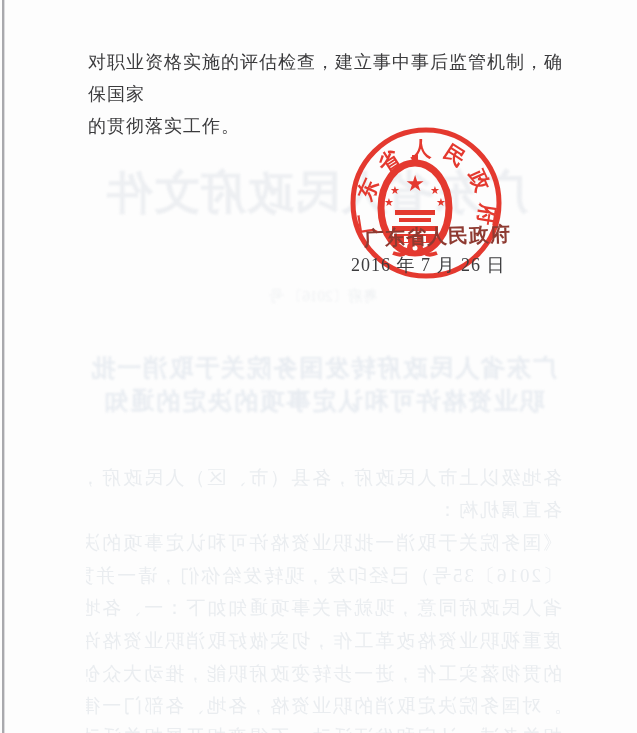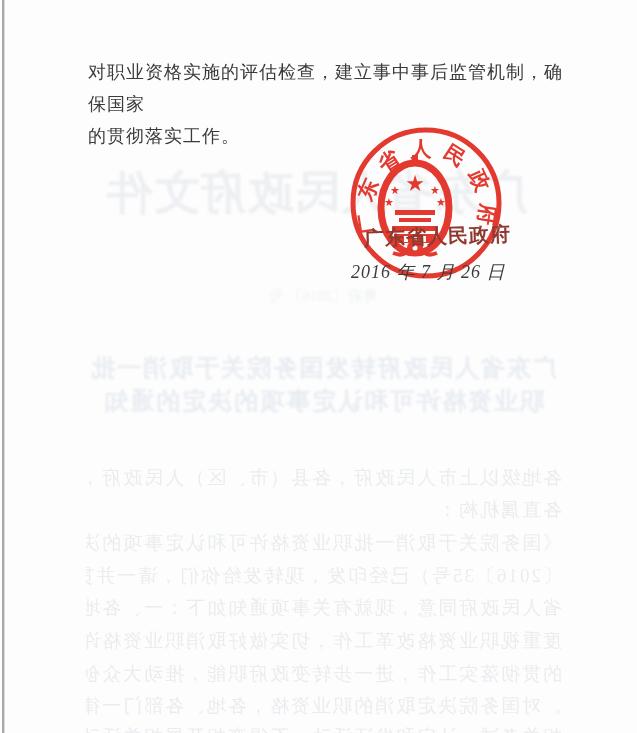--- a/index.html
+++ b/index.html
@@ -5,41 +5,41 @@
   html,body{margin:0;padding:0;background:#ffffff;}
   .page{
     position:relative;width:637px;height:733px;overflow:hidden;
     background:#fdfdfd;
     font-family:"Liberation Serif","DejaVu Serif",serif;
   }
   .scan-line{position:absolute;left:2px;top:0;width:2px;height:733px;background:#a9a9ad;}
   .scan-line2{position:absolute;left:4px;top:0;width:1px;height:733px;background:#dcdcde;}
 
   
-  .para{position:absolute;left:88px;top:56px;width:482px;color:#3b3b3d;
+  .para{position:absolute;left:88px;top:46px;width:482px;color:#3b3b3d;
         font-size:18px;line-height:32px;letter-spacing:1px;}
 
   
   .ghost{position:absolute;transform:scaleX(-1);white-space:nowrap;overflow:hidden;}
   .ghost-letterhead{left:104px;top:162px;width:424px;font-size:46px;font-weight:bold;
         color:#edeff2;filter:blur(1.2px);letter-spacing:1px;z-index:1;}
   .ghost-docnum{left:86px;top:287px;width:474px;text-align:center;font-size:15px;
         color:#eff1f3;filter:blur(0.8px);z-index:1;}
   .ghost-title{left:86px;width:474px;text-align:center;font-size:24px;font-weight:bold;
         letter-spacing:2px;color:#e8ecf1;filter:blur(1px);z-index:1;}
   .ghost-body{left:86px;width:476px;font-size:19px;letter-spacing:2px;color:#eaedf0;
         filter:blur(0.7px);z-index:1;}
 
   
   .seal{position:absolute;left:344px;top:121px;width:164px;height:164px;z-index:2;}
   .issuer{position:absolute;left:364px;top:223px;z-index:3;color:#8e3a31;
         font-size:20px;font-weight:600;letter-spacing:1px;transform:rotate(-2deg);
         white-space:nowrap;}
-  .issue-date{position:absolute;left:351px;top:260px;z-index:4;color:#3c3c3e;
-        font-size:18px;letter-spacing:1px;white-space:nowrap;font-style:italic;}
+  .issue-date{position:absolute;left:351px;top:253px;z-index:4;color:#3c3c3e;
+        font-size:18px;letter-spacing:1px;white-space:nowrap;}
 </style>
 </head>
 <body>
 
 <div class="page">
   <div class="scan-line"></div>
   <div class="scan-line2"></div>
 
   <div class="para">
     <div>对职业资格实施的评估检查，建立事中事后监管机制，确保国家</div>

